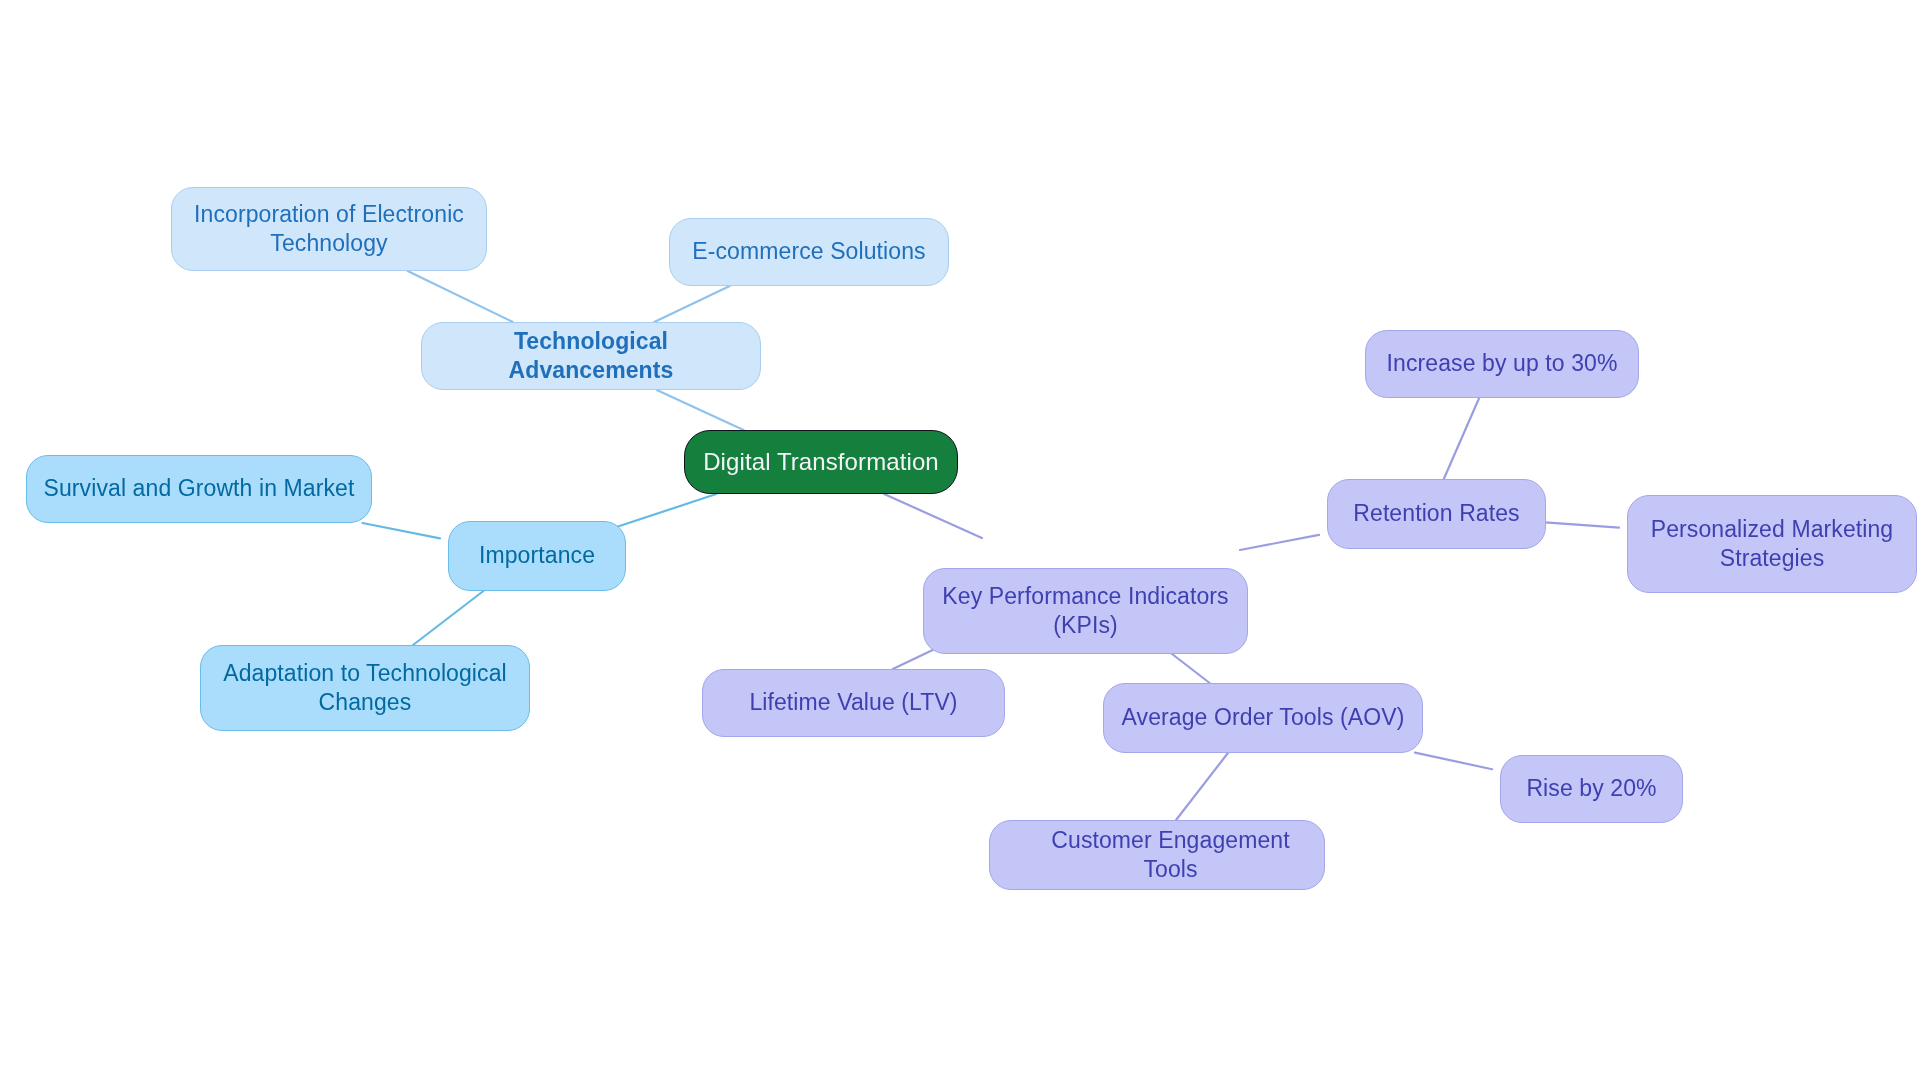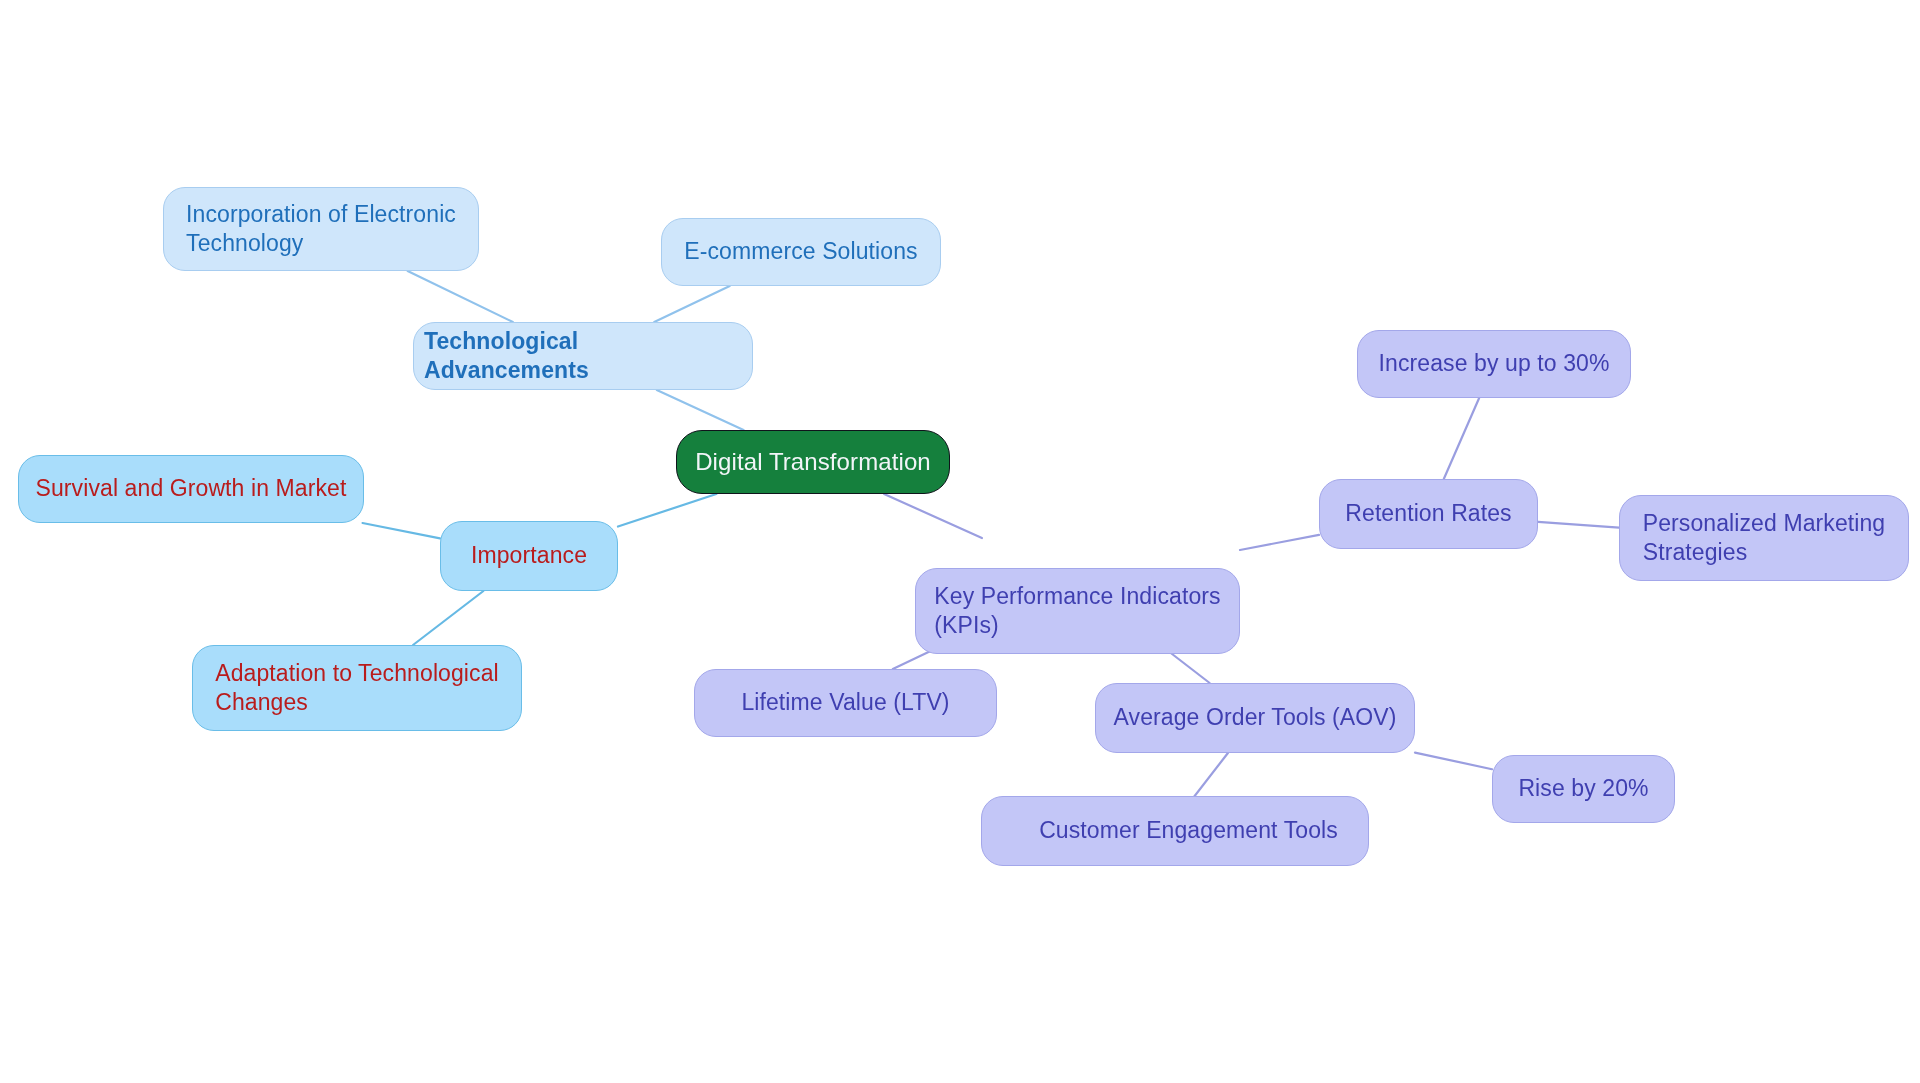--- a/index.html
+++ b/index.html
@@ -27,45 +27,47 @@
     width: 1920px;
     height: 1083px;
     pointer-events: none;
   }
   .node {
     position: absolute;
     box-sizing: border-box;
     display: flex;
     align-items: center;
     justify-content: center;
+    text-align: center;
     border-radius: 22px;
     border-style: solid;
     border-width: 1.4px;
     line-height: 1.28;
     white-space: pre-line;
     padding: 4px 10px;
     letter-spacing: 0.1px;
+    margin-left: 8px;
   }
   .node-root {
     background: #15803d;
     border-color: #0f141b;
     color: #f2f5f8;
     font-size: 24px;
     border-radius: 26px;
   }
   .node-blue {
     background: #cfe6fb;
     border-color: #a8cdf0;
     color: #1f6fba;
     font-size: 23px;
   }
   .node-cyan {
     background: #a9ddfb;
     border-color: #69bde8;
-    color: #b91c1c;
+    color: #0369a1;
     font-size: 23px;
   }
   .node-purple {
     background: #c3c6f7;
     border-color: #a3a7ea;
     color: #3f3fb0;
     font-size: 23px;
   }
 </style>
 </head>
@@ -95,20 +97,20 @@
 Technology</span></div>
       <div class="node node-blue" style="left: 661px; top: 218px; width: 280px; height: 68px;"><span>E-commerce Solutions</span></div>
       <div class="node node-cyan" style="left: 440px; top: 521px; width: 178px; height: 70px;"><span>Importance</span></div>
       <div class="node node-cyan" style="left: 18px; top: 455px; width: 346px; height: 68px;"><span>Survival and Growth in Market</span></div>
       <div class="node node-cyan" style="left: 192px; top: 645px; width: 330px; height: 86px;"><span>Adaptation to Technological
 Changes</span></div>
       <div class="node node-purple" style="left: 915px; top: 568px; width: 325px; height: 86px;"><span>Key Performance Indicators
 (KPIs)</span></div>
       <div class="node node-purple" style="left: 1319px; top: 479px; width: 219px; height: 70px;"><span>Retention Rates</span></div>
       <div class="node node-purple" style="left: 1357px; top: 330px; width: 274px; height: 68px;"><span>Increase by up to 30%</span></div>
-      <div class="node node-purple" style="left: 1619px; top: 495px; width: 290px; height: 86px;"><span>Personalized Marketing
+      <div class="node node-purple" style="left: 1619px; top: 495px; width: 290px; height: 98px;"><span>Personalized Marketing
 Strategies</span></div>
       <div class="node node-purple" style="left: 694px; top: 669px; width: 303px; height: 68px;"><span>Lifetime Value (LTV)</span></div>
       <div class="node node-purple" style="left: 1095px; top: 683px; width: 320px; height: 70px;"><span>Average Order Tools (AOV)</span></div>
       <div class="node node-purple" style="left: 1492px; top: 755px; width: 183px; height: 68px;"><span>Rise by 20%</span></div>
-      <div class="node node-purple" style="left: 981px; top: 796px; width: 388px; height: 70px; padding-left: 37px;"><span>Customer Engagement Tools</span></div>
+      <div class="node node-purple" style="left: 981px; top: 820px; width: 336px; height: 70px; padding-left: 37px;"><span>Customer Engagement Tools</span></div>
     </div>
 </div>
 
 </body></html>

